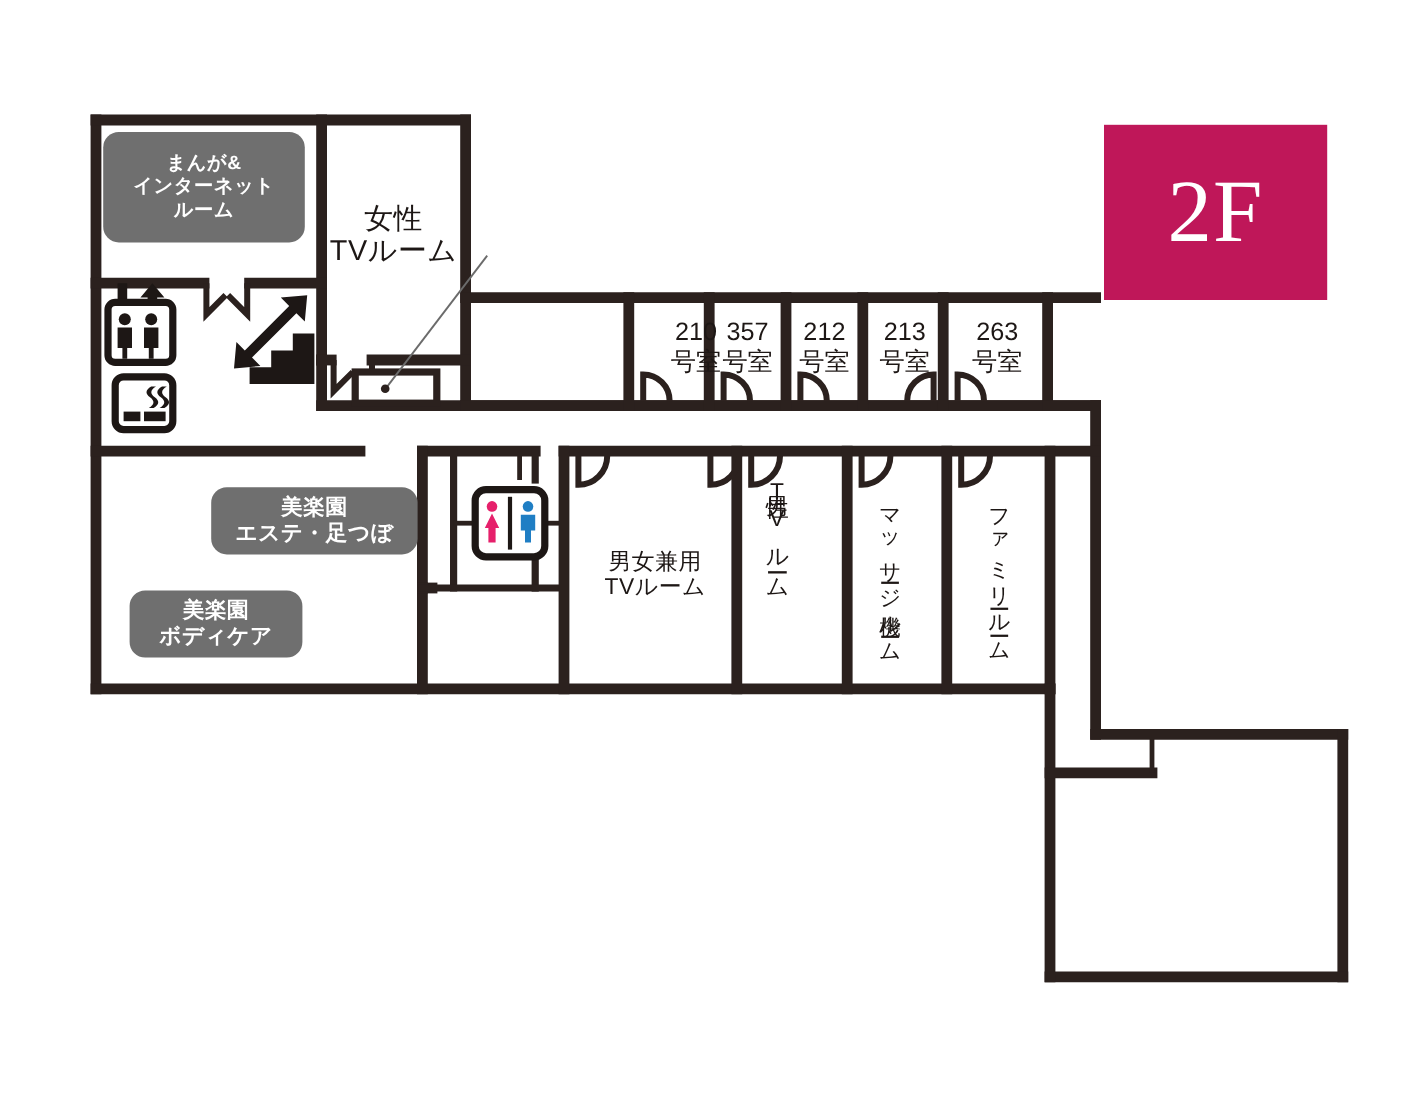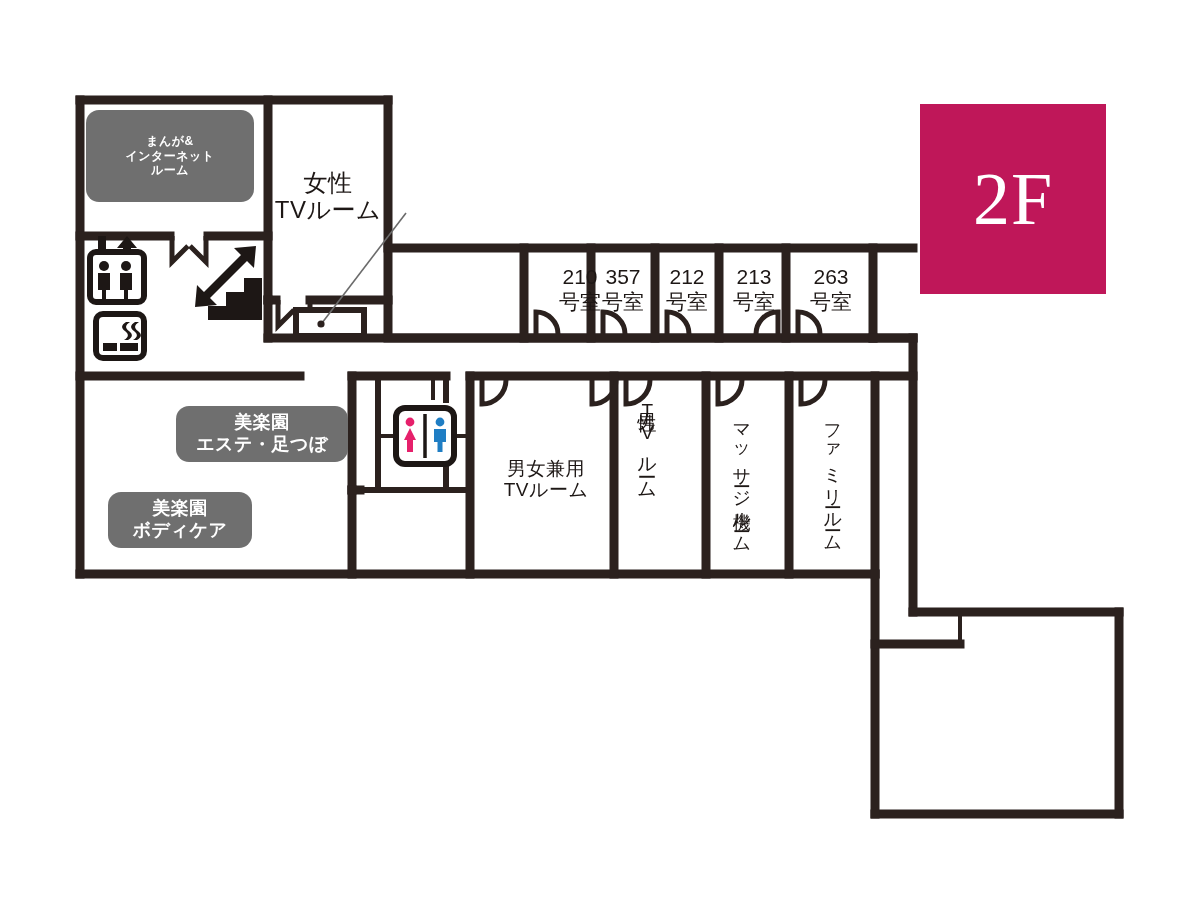--- a/index.html
+++ b/index.html
@@ -113,21 +113,21 @@
     white-space: pre-line;
     line-height: 1.22;
     letter-spacing: 0.5px;
     font-family: "Liberation Sans", "DejaVu Sans", sans-serif;
   }
   #floor-badge {
     position: absolute;
     left: 920px;
     top: 104px;
     width: 186px;
-    height: 190px;
+    height: 146px;
     background: #bf1759;
     display: flex;
     align-items: center;
     justify-content: center;
   }
   #floor-badge span {
     color: #ffffff;
     font-family: "Liberation Serif", "DejaVu Serif", serif;
     font-size: 74px;
     line-height: 1;
@@ -285,21 +285,21 @@
       <circle cx="440" cy="422" r="4.4" fill="#1f7ec4"></circle>
       <path d="M 434,429 h 12 v 13 h -3.5 v 10 h -5 v -10 h -3.5 Z" fill="#1f7ec4"></path>
     </g>
 
   </svg>
 
   <div id="floor-badge" style="background: rgb(191, 23, 89);">
     <span>2F</span>
   </div>
 
-  <div class="pill" style="left: 86px; top: 110px; width: 168px; height: 92px; font-size: 12px; background: rgb(111, 111, 111); color: rgb(255, 255, 255);">まんが&amp;
+  <div class="pill" style="left: 86px; top: 110px; width: 168px; height: 92px; font-size: 16px; background: rgb(111, 111, 111); color: rgb(255, 255, 255);">まんが&amp;
 インターネット
 ルーム</div>
 
   <div class="pill" style="left: 176px; top: 406px; width: 172px; height: 56px; font-size: 18px; background: rgb(111, 111, 111); color: rgb(255, 255, 255);">美楽園
 エステ・足つぼ</div>
 
   <div class="pill" style="left: 108px; top: 492px; width: 144px; height: 56px; font-size: 18px; background: rgb(111, 111, 111); color: rgb(255, 255, 255);">美楽園
 ボディケア</div>
 
 

